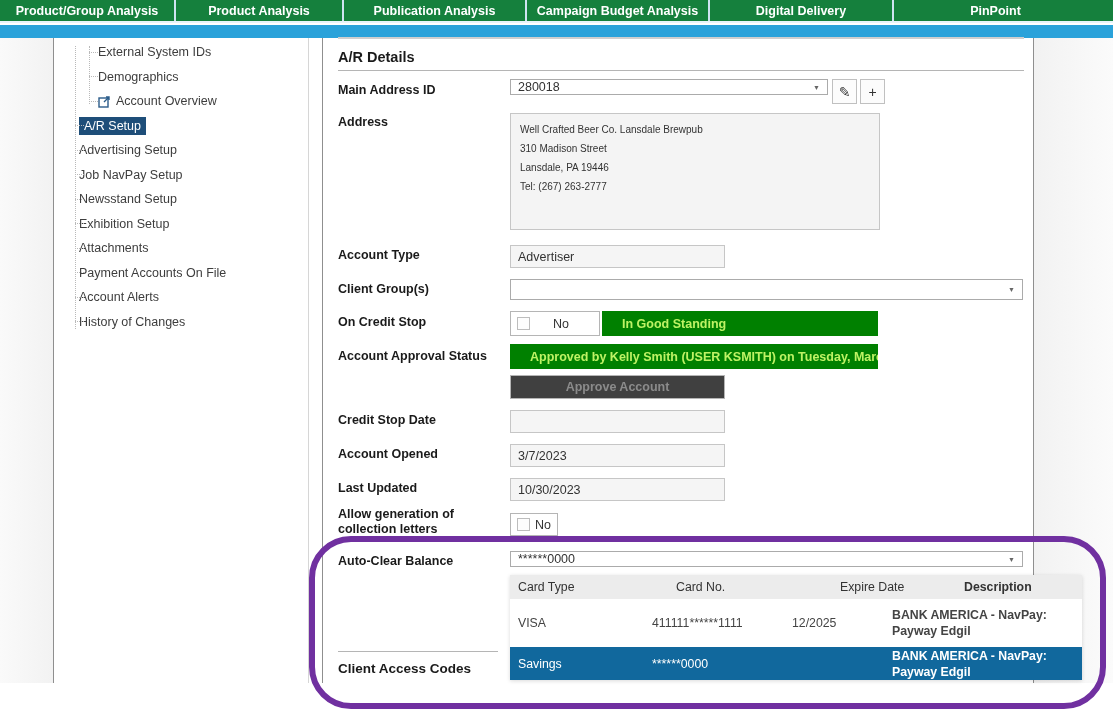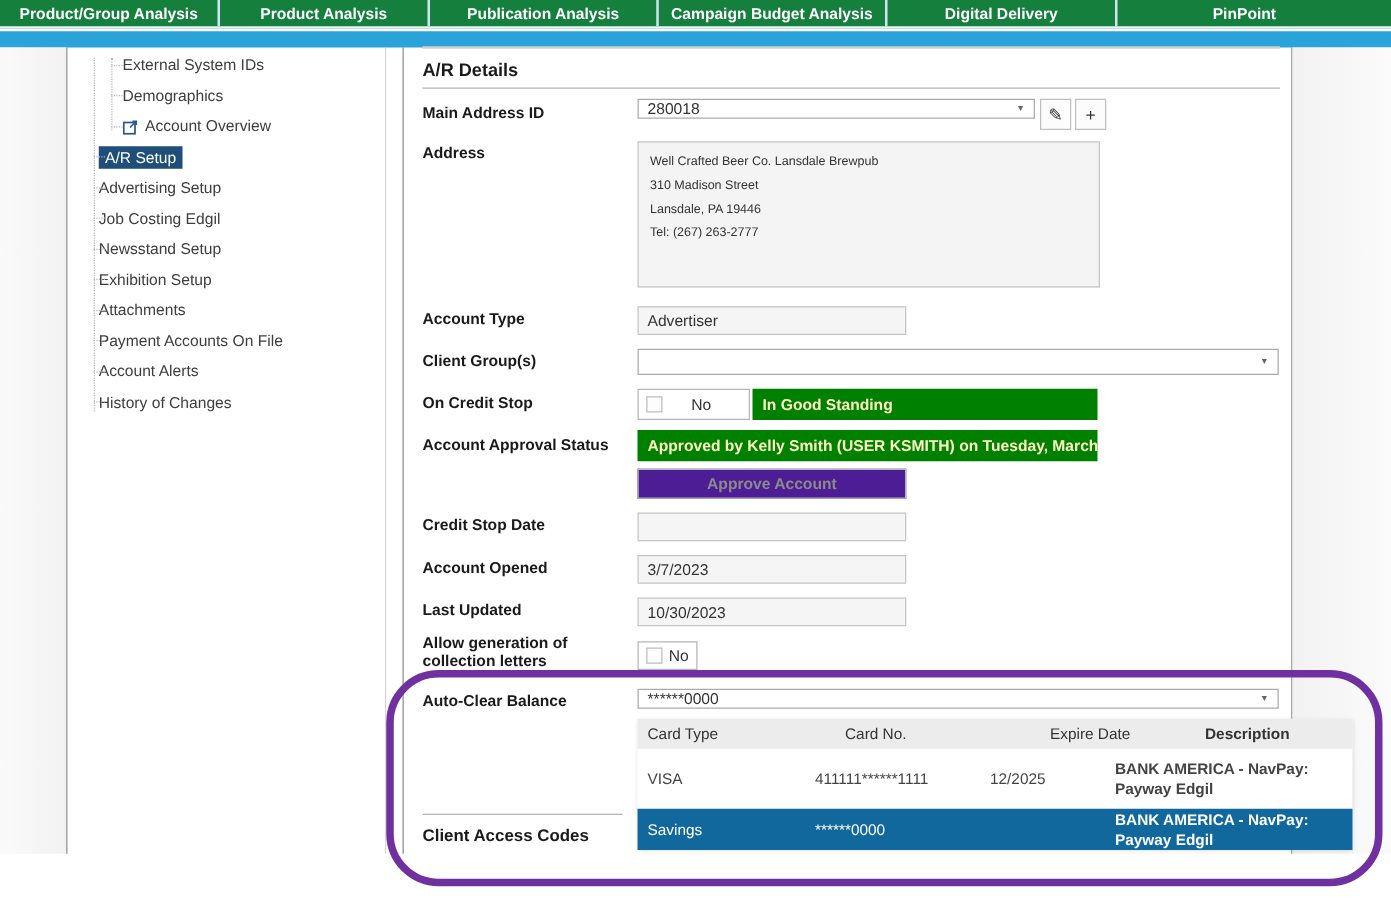--- a/index.html
+++ b/index.html
@@ -55,24 +55,24 @@
            border:1px solid #c0c0c0; font-size:14px; color:#333; display:flex;
            align-items:center; justify-content:center; cursor:pointer; }
   .addrbox { position:absolute; left:172px; width:370px; height:117px; background:#f4f4f4;
              border:1px solid #c6c6c6; font-size:10px; color:#333;
              padding:6px 9px; line-height:19px; white-space:pre-line; }
   .nobox { position:absolute; left:172px; height:25px; background:#fff;
            border:1px solid #b5b5b5; display:flex; align-items:center;
            font-size:12.5px; color:#333; cursor:pointer; }
   .cb { width:13px; height:13px; border:1px solid #bdbdbd; background:#fdfdfd;
         margin:0 9px 0 6px; flex:none; }
-  .badge { position:absolute; height:25px; background:#008000; color:#fef9c3;
+  .badge { position:absolute; height:25px; background:#008000; color:#bef264;
            font-size:12.5px; font-weight:bold; display:flex; align-items:center;
-           padding:0 8px; white-space:nowrap; overflow:hidden; }
-  .dbtn { position:absolute; left:172px; width:215px; height:24px; background:#4c1d95;
+           padding:0 20px; white-space:nowrap; overflow:hidden; }
+  .dbtn { position:absolute; left:172px; width:215px; height:24px; background:#404040;
           border:1px solid #b5b5b5; color:#8b8b8b; font-size:12.5px; font-weight:bold;
           display:flex; align-items:center; justify-content:center; cursor:pointer; }
 
   
   #popup { position:absolute; left:172px; top:536px; width:572px; font-size:12.3px;
            background:#fff; box-shadow:0 1px 4px rgba(0,0,0,.15); }
   .prow { display:flex; align-items:center; }
   .pc1 { width:140px; padding-left:8px; flex:none; }
   .pc2 { width:140px; padding-left:2px; flex:none; }
   .pc3 { width:100px; padding-left:2px; flex:none; }
@@ -123,21 +123,21 @@
     </span>
     <span>Account Overview</span>
   </div>
   <div class="tree-item">
       <span class="tree-sel">A/R Setup</span>
     </div>
   <div class="tree-item">
       <span>Advertising Setup</span>
     </div>
   <div class="tree-item">
-      <span>Job Costing Edgil</span>
+      <span>Job NavPay Setup</span>
     </div>
   <div class="tree-item">
       <span>Newsstand Setup</span>
     </div>
   <div class="tree-item">
       <span>Exhibition Setup</span>
     </div>
   <div class="tree-item">
       <span>Attachments</span>
     </div>

